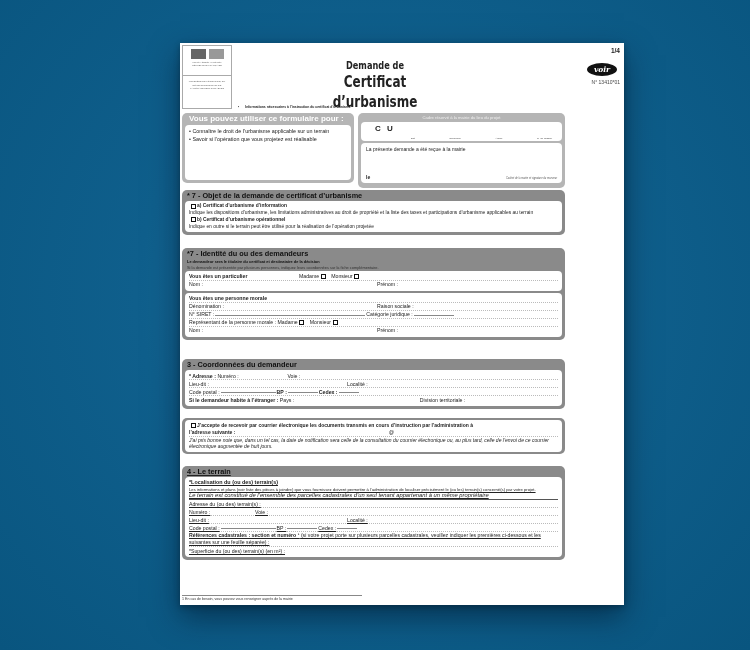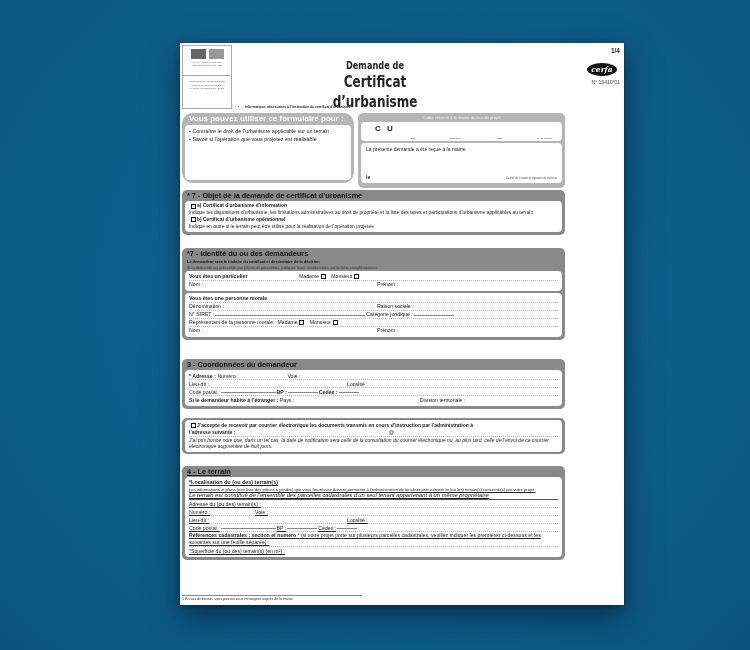--- a/index.html
+++ b/index.html
@@ -50,21 +50,21 @@
   .sec-sub2 { font-size: 3.9px; color: #333; padding: 0 2px 1px 2px; }
   .inner { background: #fff; border-radius: 4px; padding: 2px 4px; }
   .row { display: flex; align-items: center; min-height: 8px; border-bottom: 0.5px dotted #bbb; }
   .row:last-child { border-bottom: none; }
   .b { font-weight: bold; }
   .cb { display: inline-block; width: 5px; height: 5px; border: 0.7px solid #111; margin: 0 1.5px; vertical-align: middle; }
   .ticks { display: inline-block; border-bottom: 0.5px solid #888; height: 3px; margin: 0 1px; }
 
   .top-left {
     position: absolute; left: 2px; top: 70px; width: 172px; height: 70px;
-    background: #b5b5b5; border-radius: 11px; padding: 0 3px 3px 3px;
+    background: #b5b5b5; border-radius: 5px; padding: 0 3px 3px 3px;
   }
   .top-left .hdr { color: #fff; font-weight: bold; font-size: 8px; padding: 1px 4px; white-space: nowrap; overflow: hidden; }
   .top-left .inner { height: 55px; font-size: 5.4px; color: #222; padding: 3px 4px; }
   .top-left li { list-style: none; padding-left: 5px; text-indent: -5px; margin-bottom: 1px; }
   .top-left li::before { content: "• "; }
   .top-right {
     position: absolute; left: 178px; top: 70px; width: 207px; height: 75px;
     background: #b5b5b5; border-radius: 5px; padding: 0 3px 3px 3px;
   }
   .top-right .hdr { color: #eee; font-size: 4.2px; text-align: center; padding: 2px 0; }
@@ -94,21 +94,21 @@
       <div class="t">Liberté • Égalité • Fraternité RÉPUBLIQUE FRANÇAISE</div>
     </div>
     <div class="logo-bottom">MINISTÈRE DE L’ÉCOLOGIE, DU DÉVELOPPEMENT ET DE L’AMÉNAGEMENT DURABLES</div>
   </div>
 
   <div class="title-block">
     <div class="title-1">Demande de</div>
     <div class="title-2">Certificat d’urbanisme</div>
   </div>
   <div class="pagenum">1/4</div>
-  <div class="cerfa">cerfa</div>
+  <div class="cerfa">voir</div>
   <div class="cerfa-num">N° 13410*01</div>
   <div class="subtitle">Informations nécessaires à l’instruction du certificat d’urbanisme</div>
 
   <div class="top-left">
     <div class="hdr">Vous pouvez utiliser ce formulaire pour :</div>
     <div class="inner">
       <ul>
         <li>Connaître le droit de l’urbanisme applicable sur un terrain</li>
         <li>Savoir si l’opération que vous projetez est réalisable</li>
       </ul>

